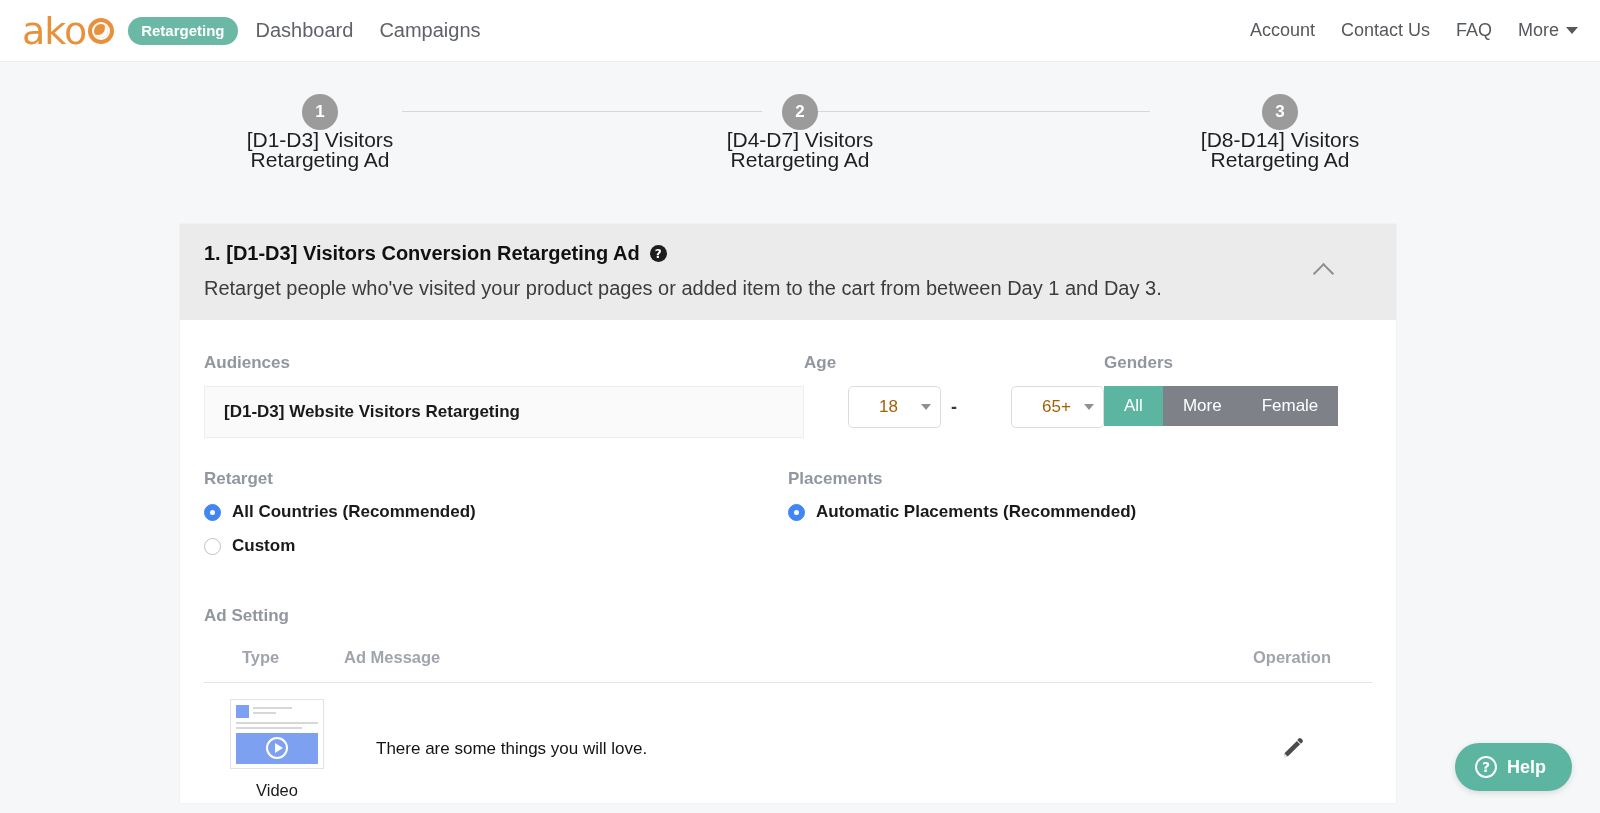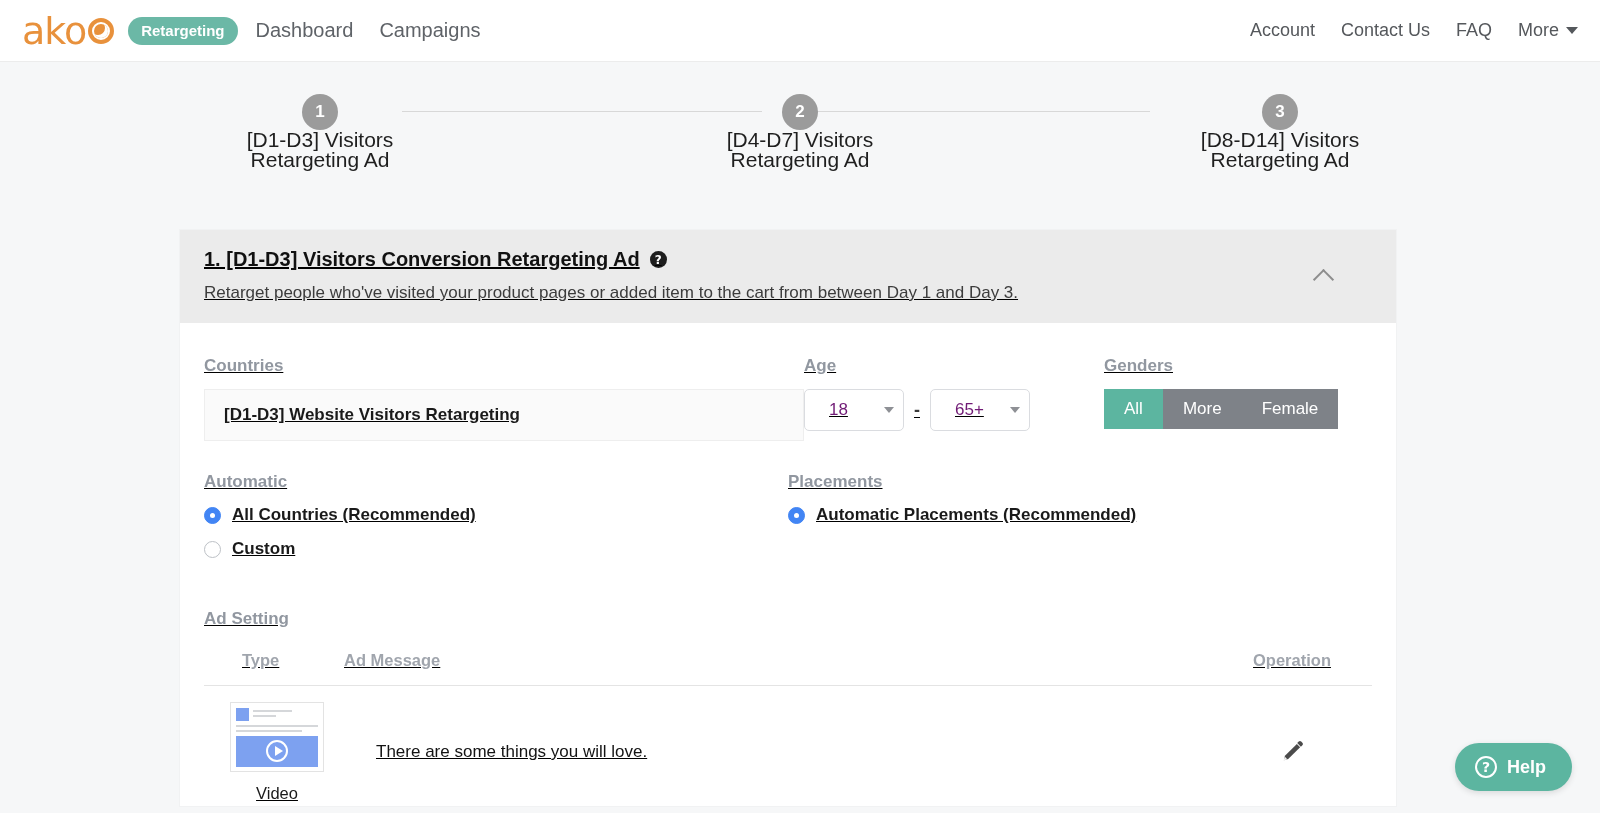--- a/index.html
+++ b/index.html
@@ -123,25 +123,24 @@
     background: #d8d8d8;
     z-index: 1;
   }
   .step-line.l1 { left: 212px; width: 360px; }
   .step-line.l2 { left: 602px; width: 358px; }
 
   
   .panel {
     position: absolute;
     left: 180px;
-    top: 230px;
+    top: 224px;
     width: 1216px;
     background: #ffffff;
     box-shadow: 0 0 0 1px rgba(0,0,0,0.02);
-    text-decoration: underline;
   }
   .panel-header {
     background: #ebebeb;
     padding: 18px 24px 20px;
     display: flex;
     align-items: flex-start;
     position: relative;
   }
   .panel-header-texts { flex: 1; }
   .panel-title {
@@ -160,21 +159,21 @@
     font-size: 12px;
     font-weight: 700;
     display: inline-flex;
     align-items: center;
     justify-content: center;
     line-height: 1;
     font-family: "DejaVu Sans", sans-serif;
   }
   .panel-sub {
     margin-top: 12px;
-    font-size: 17px;
+    font-size: 20px;
     color: #3c3c3c;
   }
   .chevron-up {
     width: 20px; height: 20px;
     position: relative;
     margin-top: 18px;
     margin-right: 38px;
     cursor: pointer;
   }
   .chevron-up::before {
@@ -214,24 +213,25 @@
   }
   .age-row { display: flex; align-items: center; gap: 10px; }
   .select-box {
     width: 100px;
     height: 42px;
     border: 1px solid #dadce0;
     border-radius: 5px;
     background: #ffffff;
     display: flex;
     align-items: center;
-    padding: 0 9px 0 24px;
+    padding: 0 9px 0 30px;
     font-size: 17px;
-    color: #701a75;
+    color: #a16207;
     cursor: pointer;
+    margin-left: 44px;
   }
   .select-box .sel-val { flex: 1; }
   .sel-caret {
     width: 0; height: 0;
     border-left: 5.5px solid transparent;
     border-right: 5.5px solid transparent;
     border-top: 6.5px solid #8e9095;
   }
   .age-dash { font-size: 18px; color: #3a3a3a; font-weight: 700; }
 
@@ -472,21 +472,21 @@
       </div>
       <div class="panel-sub">Retarget people who've visited your product pages or added item to the cart from between Day 1 and Day 3.</div>
     </div>
     <div class="chevron-up"></div>
   </div>
 
   <div class="panel-body">
 
     <div class="row1">
       <div class="col-audiences">
-        <div class="field-label">Countries</div>
+        <div class="field-label">Audiences</div>
         <div class="audience-box">[D1-D3] Website Visitors Retargeting</div>
       </div>
 
       <div class="col-age">
         <div class="field-label">Age</div>
         <div class="age-row">
           <div class="select-box">
             <span class="sel-val">18</span>
             <span class="sel-caret"></span>
           </div>
@@ -503,21 +503,21 @@
         <div class="gender-toggle">
           <div class="gender-opt active">All</div>
           <div class="gender-opt">More</div>
           <div class="gender-opt">Female</div>
         </div>
       </div>
     </div>
 
     <div class="row2">
       <div class="col-locations">
-        <div class="field-label">Automatic</div>
+        <div class="field-label">Retarget</div>
         <div class="radio-row">
           <span class="radio checked"></span>
           <span class="radio-label">All Countries (Recommended)</span>
         </div>
         <div class="radio-row">
           <span class="radio"></span>
           <span class="radio-label">Custom</span>
         </div>
       </div>
 

